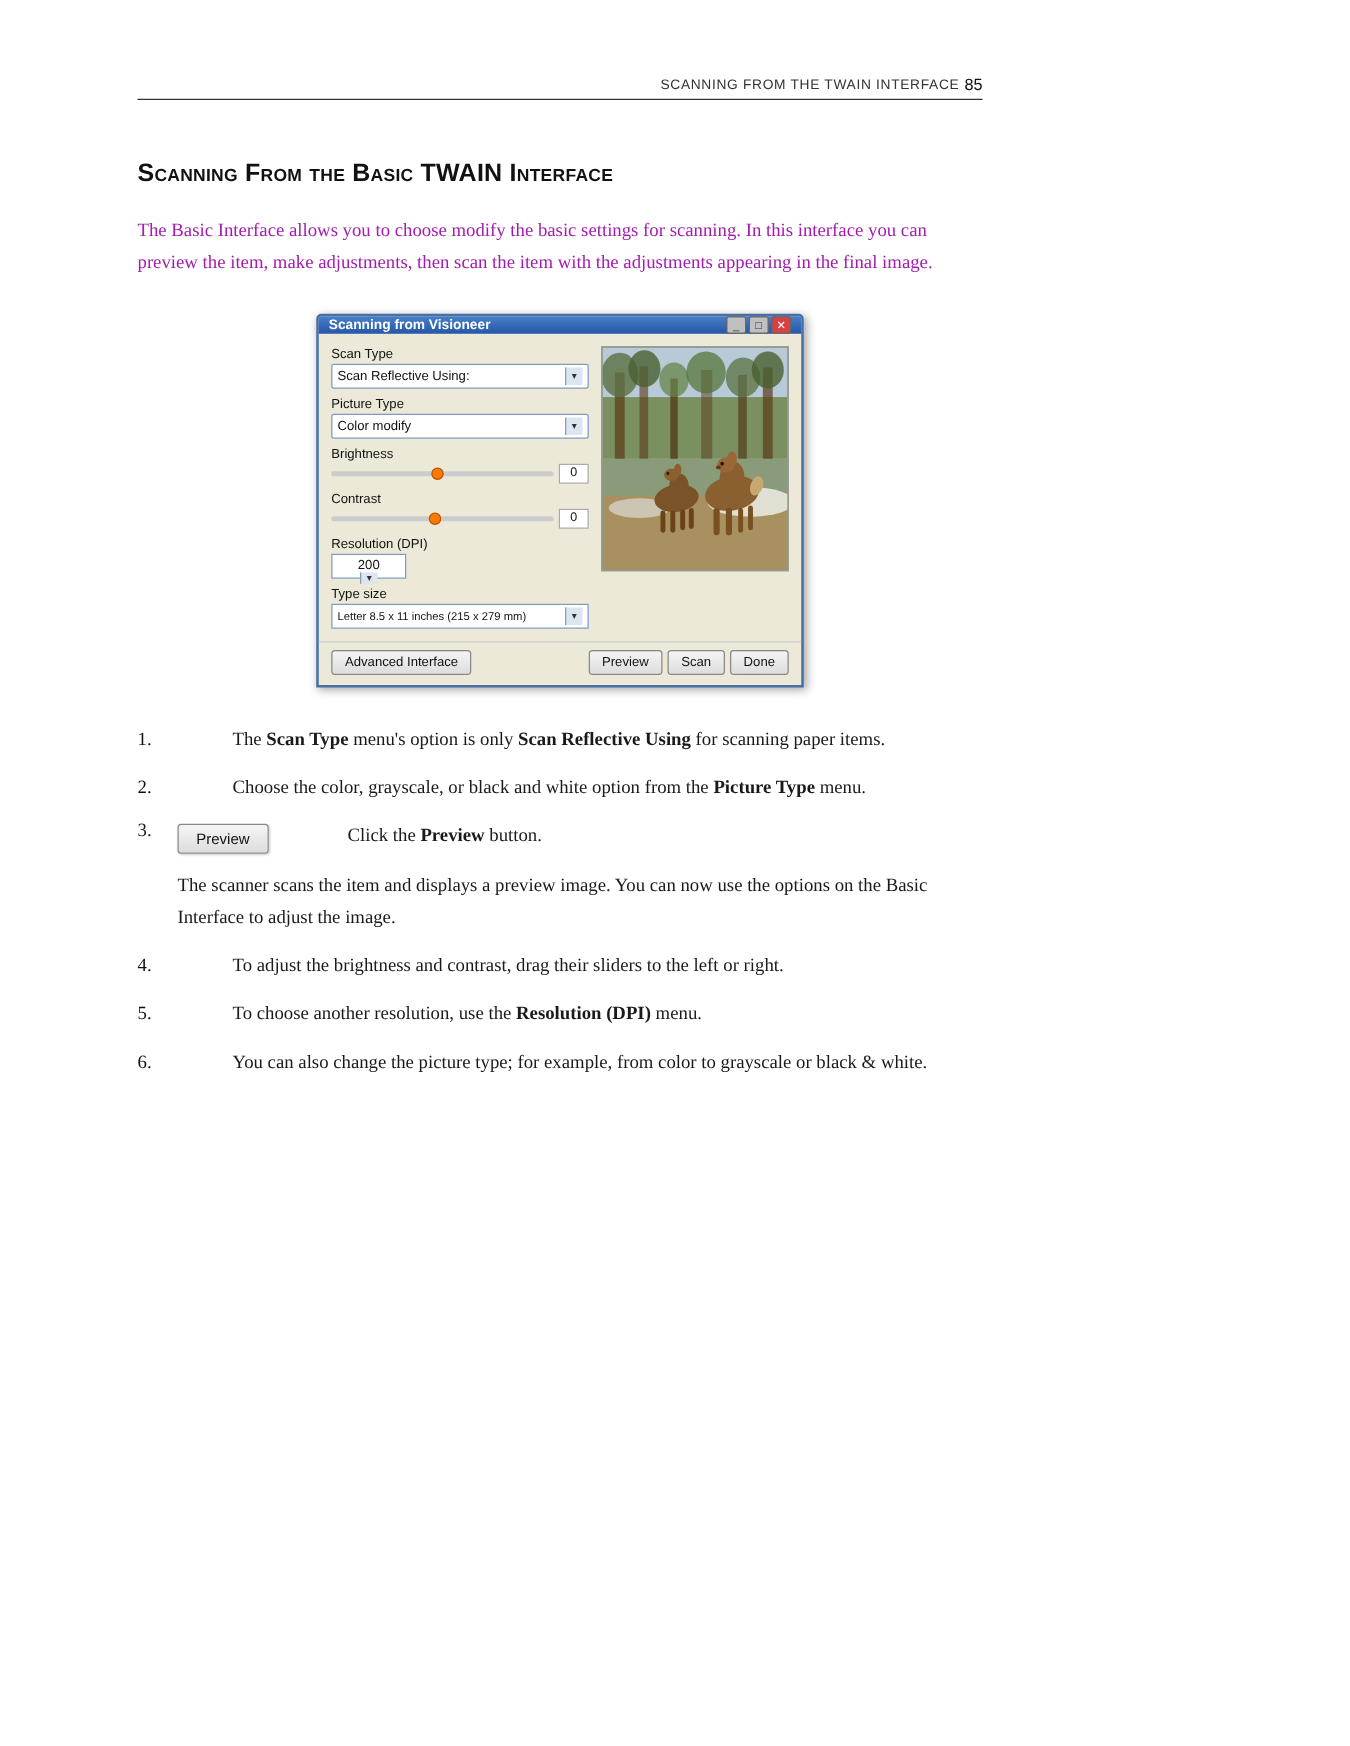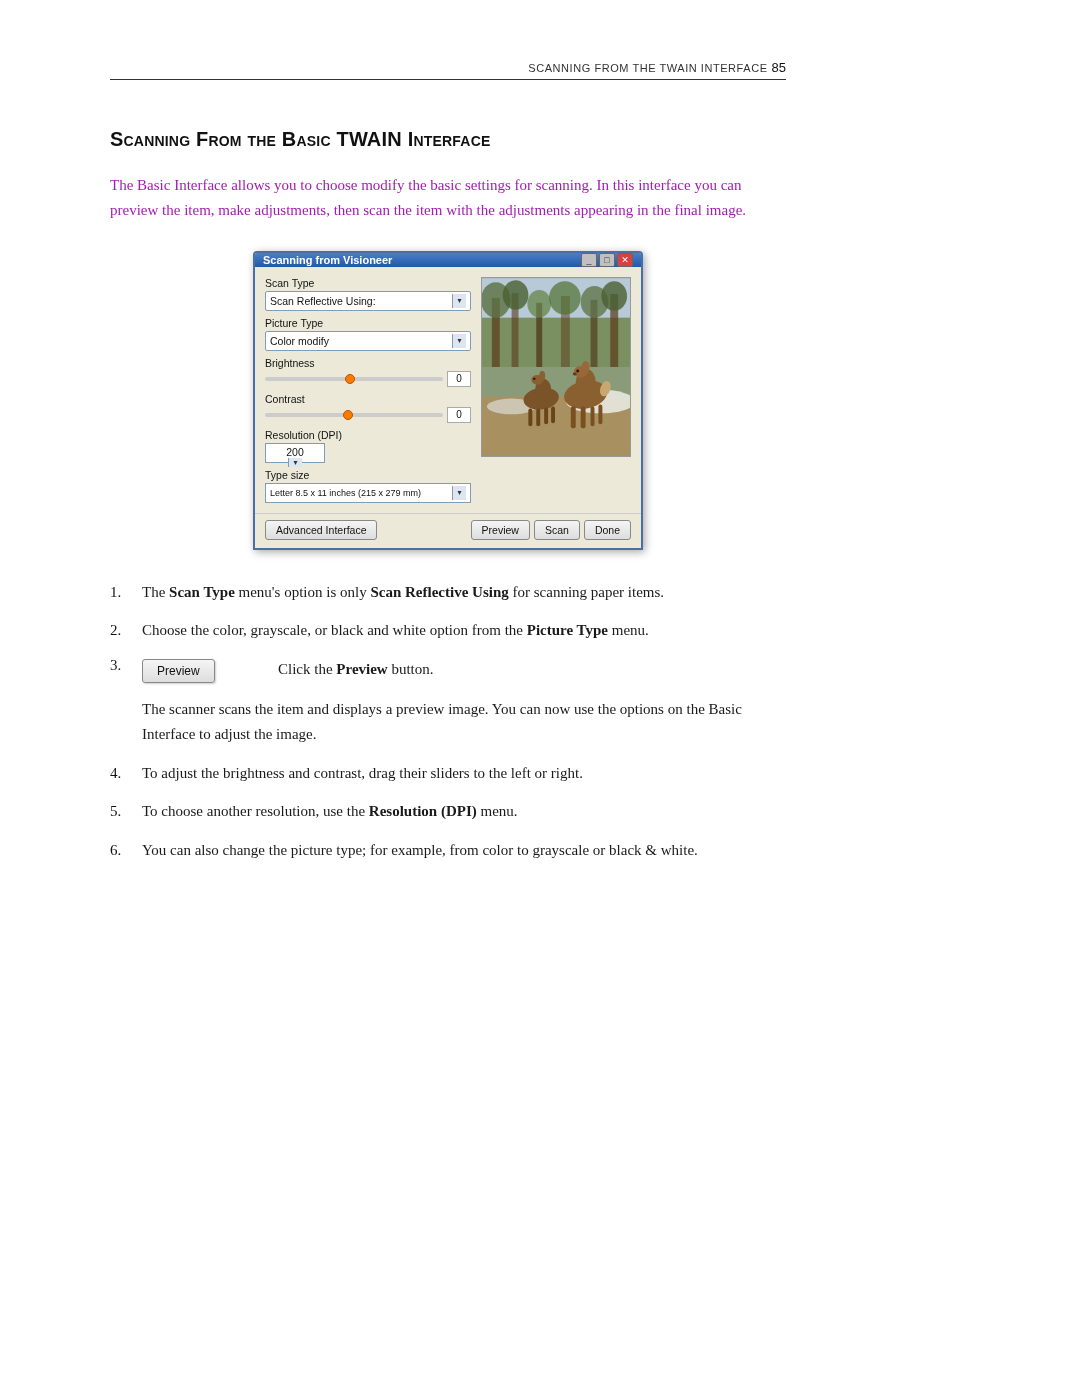--- a/index.html
+++ b/index.html
@@ -314,20 +314,21 @@
     }
 
     .list-number {
       min-width: 20px;
       font-size: 15px;
       color: #111;
     }
 
     .list-content {
       flex: 1;
+      margin-left: 44px;
     }
 
     .list-content b {
       font-weight: bold;
     }
 
     
     .preview-btn-illustration {
       display: inline-block;
       background: linear-gradient(to bottom, #f5f5f5, #ddd);

